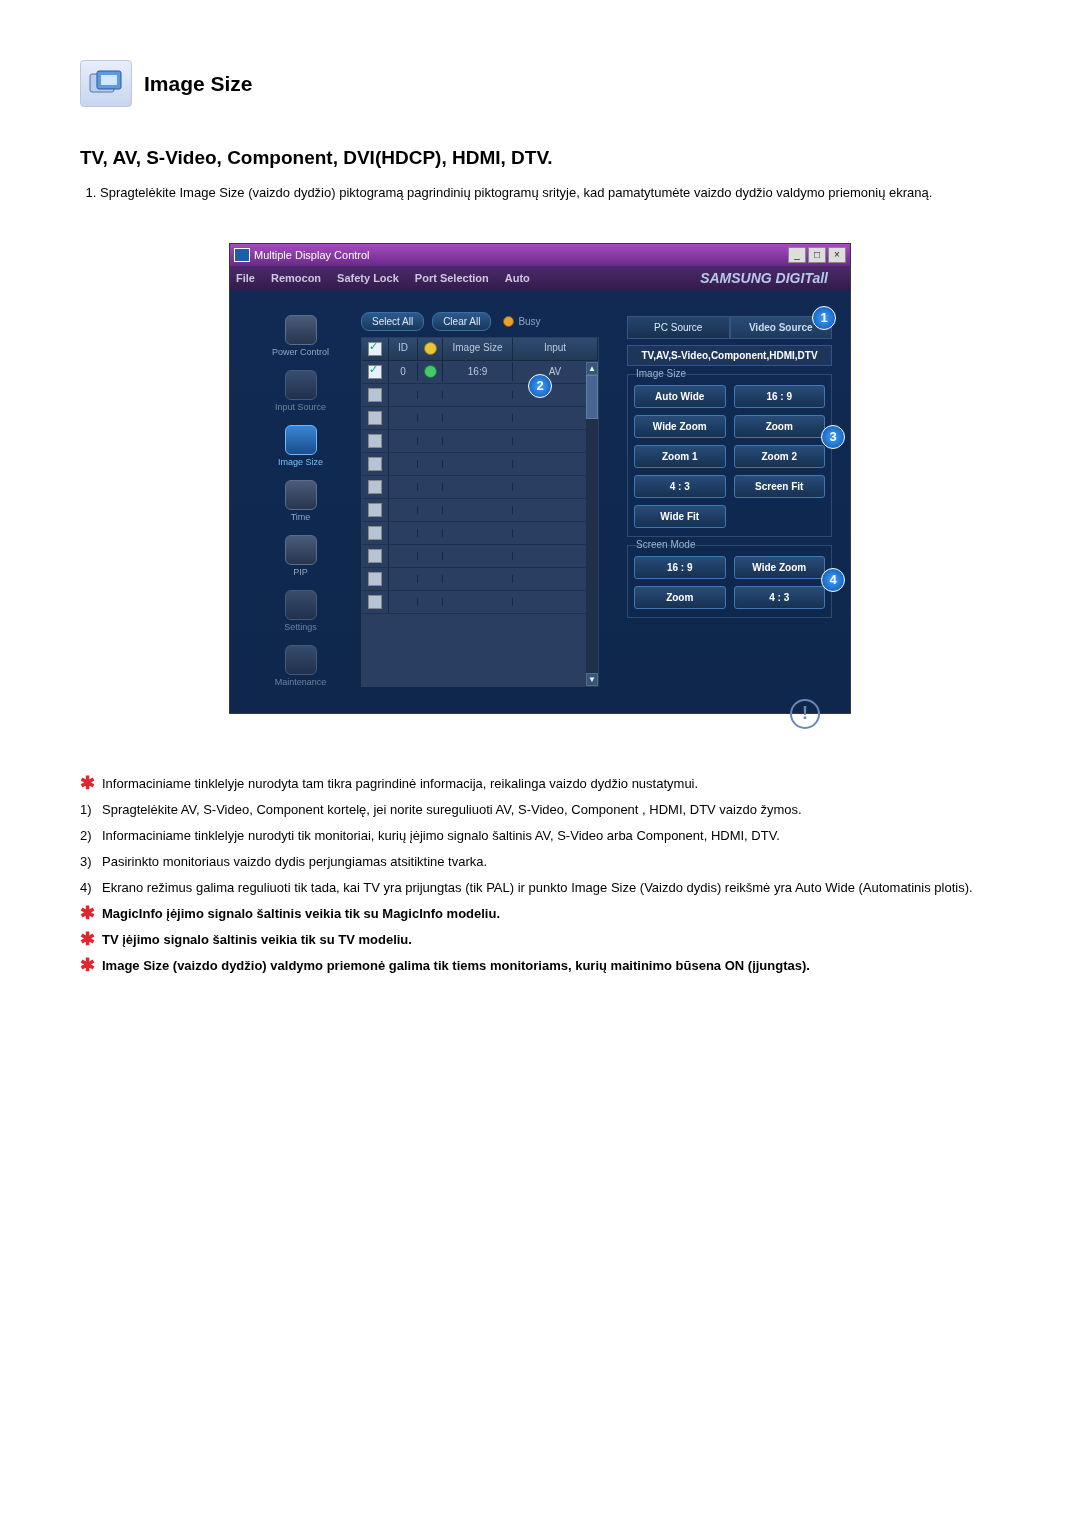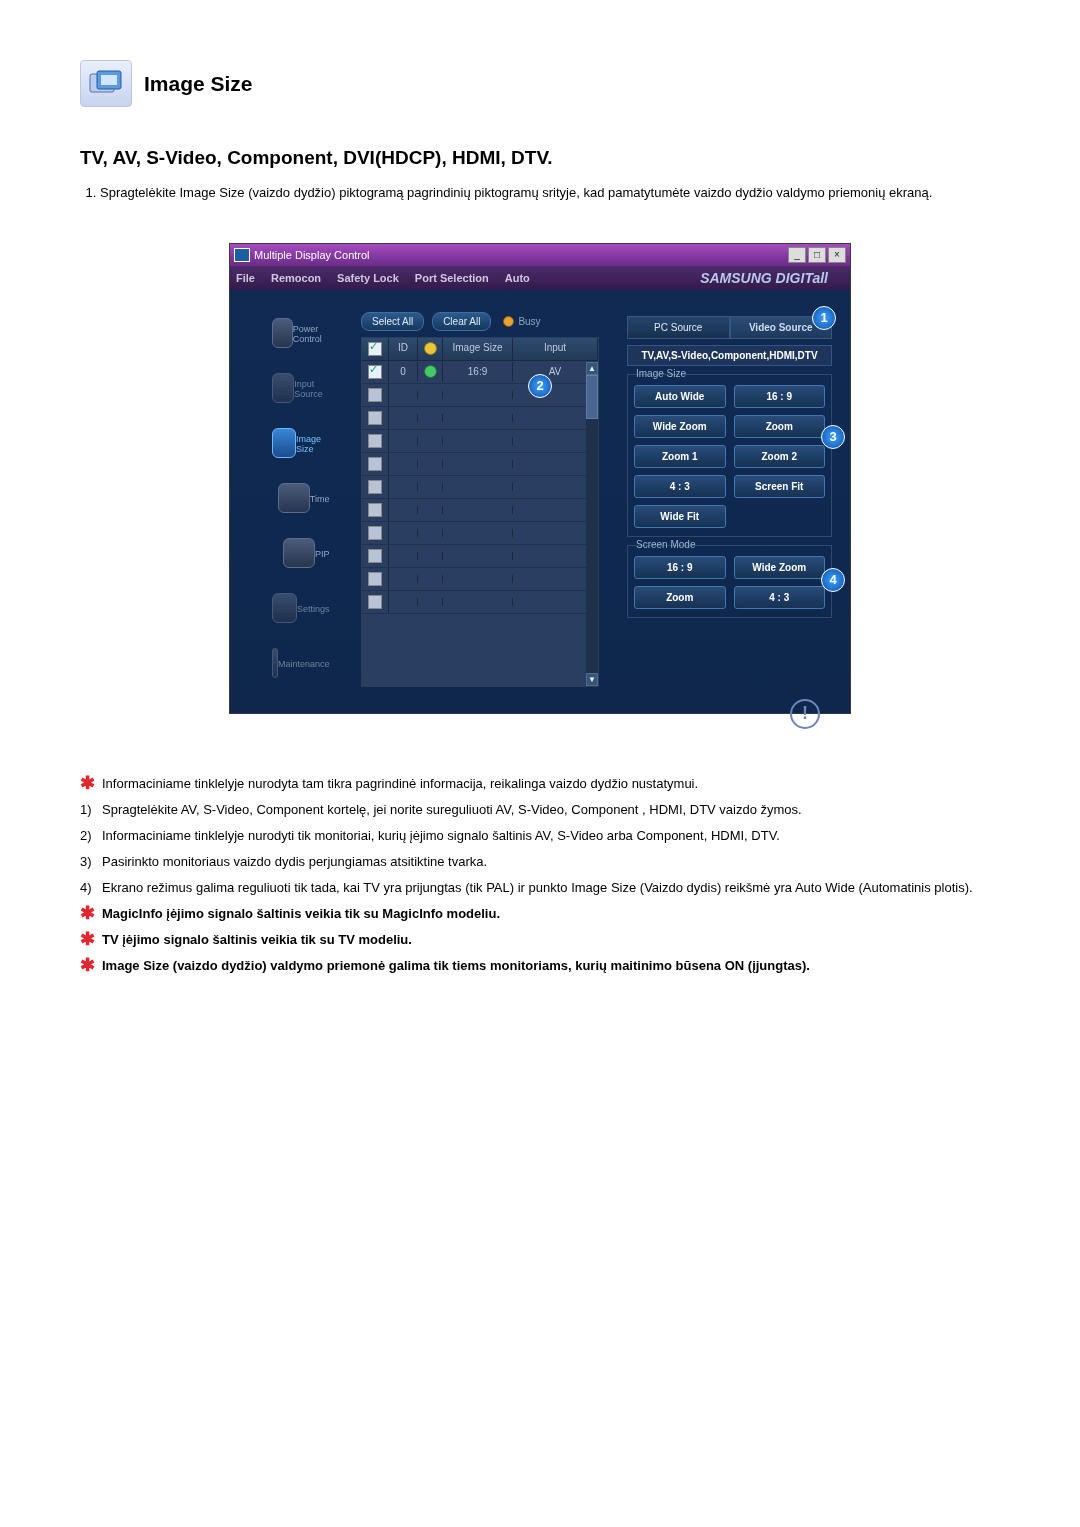--- a/index.html
+++ b/index.html
@@ -15,21 +15,21 @@
   .tbar{background:linear-gradient(#a64bbf,#6a2b88);display:flex;align-items:center;padding:3px 4px;color:#fff;font-size:11px;}
   .tbar .wicon{width:14px;height:12px;background:#1d5fa3;border:1px solid #fff;margin-right:4px;}
   .tbar .spacer{flex:1;}
   .tbar .wbtn{width:16px;height:14px;background:#ddd;border:1px solid #888;margin-left:2px;display:flex;align-items:center;justify-content:center;font-size:10px;color:#222;}
   .mbar{background:linear-gradient(#4e2a6c,#321b4a);display:flex;align-items:center;padding:4px 6px;font-size:11px;color:#cfc7e0;font-weight:bold;}
   .mbar span{margin-right:16px;}
   .mbar .brand{flex:1;text-align:right;color:#b5c9e9;font-style:italic;font-size:14px;}
   .inner{background:linear-gradient(180deg,#102a53 0%,#0f274c 100%);padding:22px 18px 26px 18px;display:flex;gap:8px;}
   
   .sidebar{width:105px;display:flex;flex-direction:column;gap:10px;align-items:center;}
-  .sicon{width:58px;height:45px;display:flex;flex-direction:row;align-items:center;justify-content:flex-end;color:#93a6bf;font-size:9px;}
+  .sicon{width:58px;height:45px;display:flex;flex-direction:column;align-items:center;justify-content:flex-end;color:#93a6bf;font-size:9px;}
   .sicon .gly{width:30px;height:28px;background:linear-gradient(#4a5c7a,#27354e);border-radius:6px;border:1px solid #5a6d8d;margin-bottom:2px;}
   .sicon.sel{color:#6fc4ff;}
   .sicon.sel .gly{background:linear-gradient(#3786d6,#1b4c8c);border-color:#6fb5ff;}
   .sicon.dim{opacity:0.7;}
   
   .center{flex:1;display:flex;flex-direction:column;}
   .btnrow{display:flex;gap:8px;align-items:center;margin-bottom:6px;}
   .pillbtn{background:linear-gradient(#2c5a8c,#17385c);color:#dbe9fa;border:1px solid #3a6fa3;border-radius:8px;font-size:10px;padding:3px 10px;}
   .busy{display:flex;align-items:center;gap:4px;color:#8fa4bf;font-size:10px;margin-left:4px;justify-content:flex-end;}
   .busyled{width:9px;height:9px;border-radius:50%;background:#e6a333;border:1px solid #8c5c0f;}

